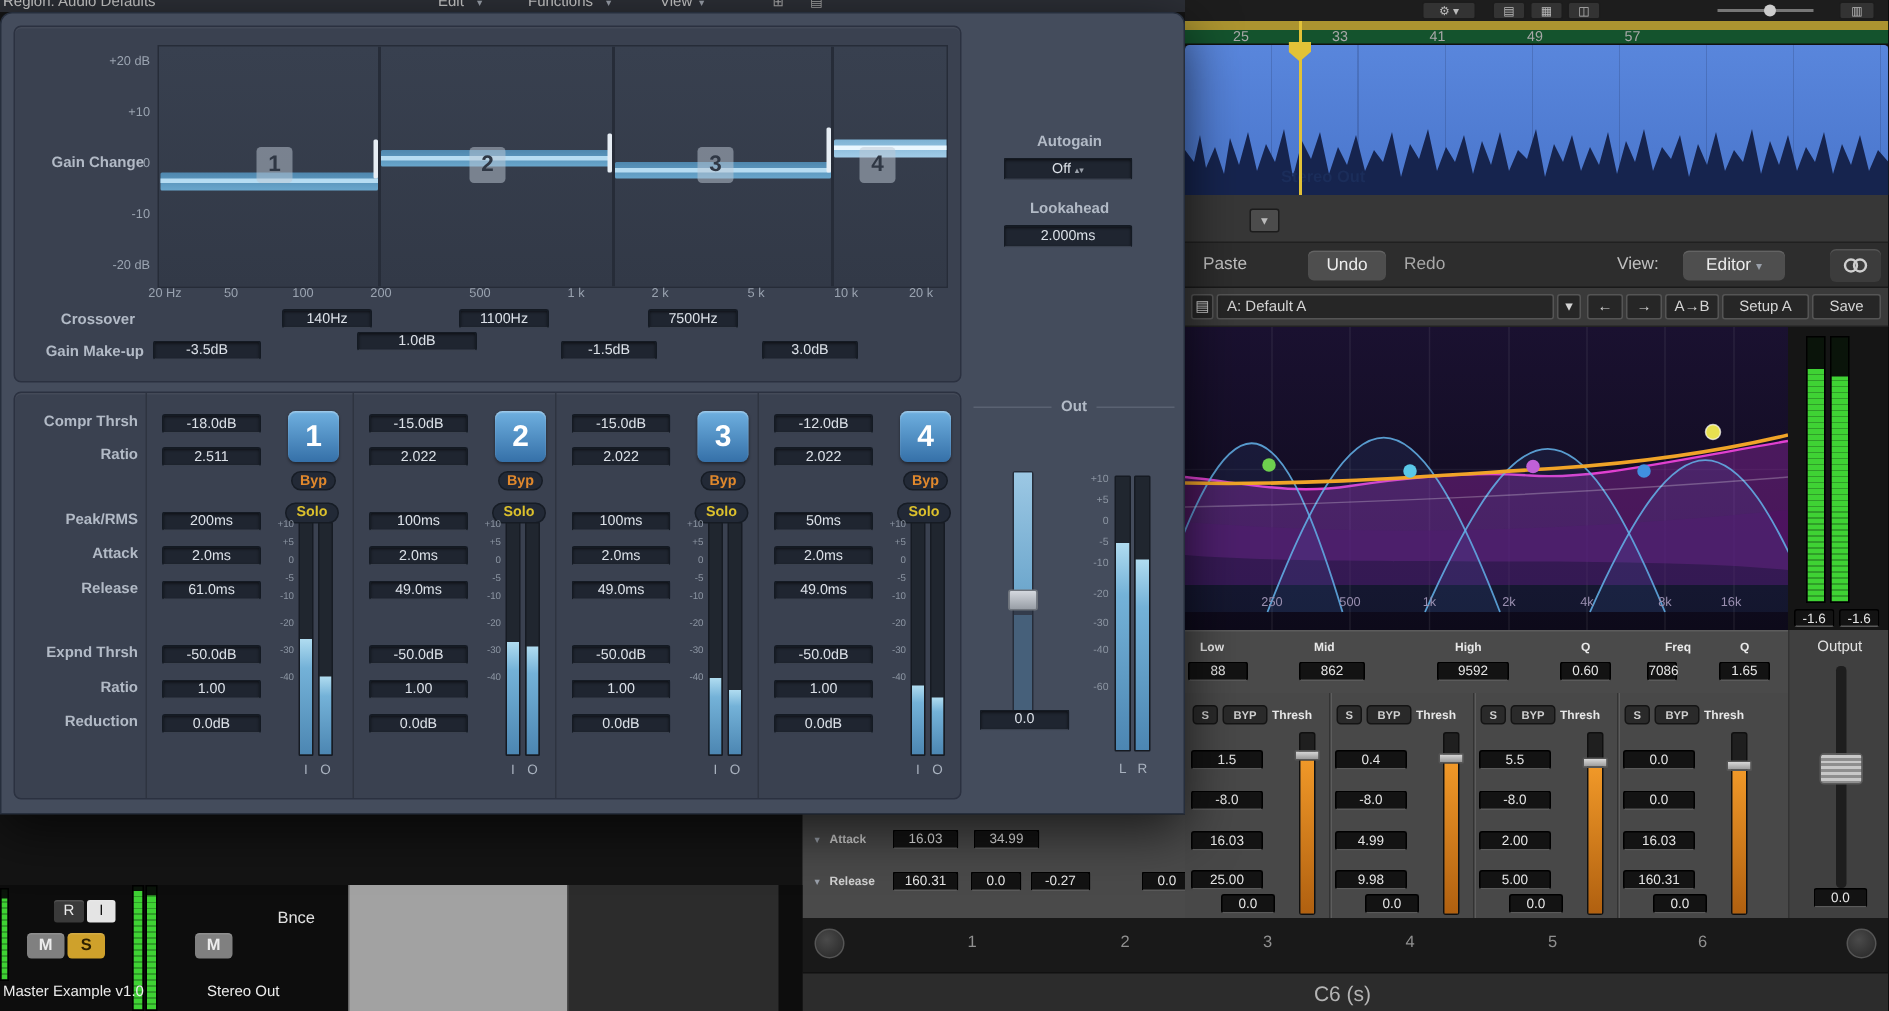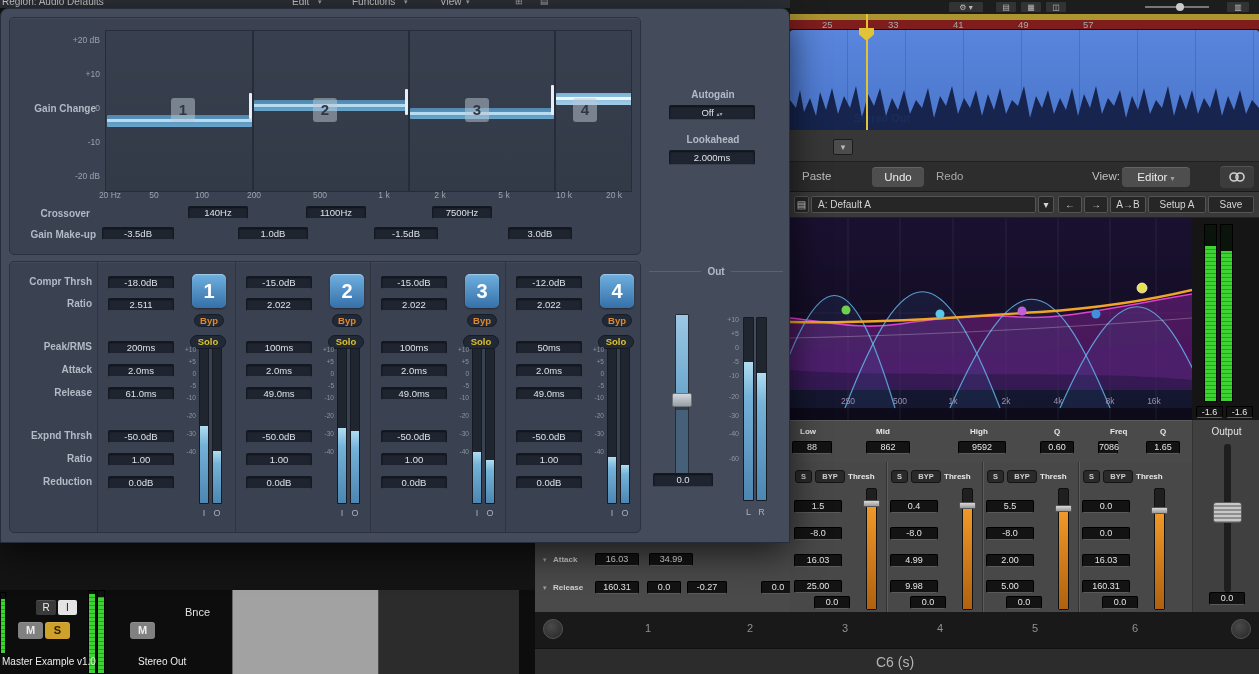--- a/index.html
+++ b/index.html
@@ -63,21 +63,21 @@
   <div class="abs" style="left:790px;top:0;width:469px;height:14px;background:#1d1d1d">
     <div class="icobox" style="left:158px;top:1px;width:36px;height:12px">⚙ ▾</div>
     <div class="icobox" style="left:205px;top:1px;width:22px;height:12px">▤</div>
     <div class="icobox" style="left:230px;top:1px;width:22px;height:12px">▦</div>
     <div class="icobox" style="left:255px;top:1px;width:22px;height:12px">◫</div>
     <div class="abs" style="left:355px;top:6px;width:64px;height:2px;background:#777"></div>
     <div class="abs" style="left:386px;top:3px;width:8px;height:8px;border-radius:50%;background:#ccc"></div>
     <div class="icobox" style="left:436px;top:1px;width:24px;height:12px">▥</div>
   </div>
 
-  <div class="abs" style="left:790px;top:14px;width:469px;height:16px;background:#7f1d1d;border-bottom:1px solid #111">
+  <div class="abs" style="left:790px;top:14px;width:469px;height:16px;background:#14532d;border-bottom:1px solid #111">
     <div class="abs" style="left:0;top:0;width:469px;height:6px;background:#ac9430"></div>
     <span class="abs" style="left:32px;top:5px;font-size:9.5px;color:#a8a8a8">25</span>
     <span class="abs" style="left:98px;top:5px;font-size:9.5px;color:#a8a8a8">33</span>
     <span class="abs" style="left:163px;top:5px;font-size:9.5px;color:#a8a8a8">41</span>
     <span class="abs" style="left:228px;top:5px;font-size:9.5px;color:#a8a8a8">49</span>
     <span class="abs" style="left:293px;top:5px;font-size:9.5px;color:#a8a8a8">57</span>
   </div>
 
   <div class="abs" style="left:790px;top:30px;width:469px;height:100px;background:linear-gradient(#5986dc,#4a76cc);border-radius:3px 3px 0 0;overflow:hidden">
     <div class="abs" style="left:0;top:0;right:0;bottom:0;background:repeating-linear-gradient(90deg,transparent 0 57px,rgba(0,0,20,.14) 57px 58px)"></div>
@@ -91,21 +91,21 @@
   <div class="abs" style="left:859px;top:28px;width:15px;height:13px;background:#e2c237;clip-path:polygon(0 0,100% 0,100% 50%,50% 100%,0 50%);z-index:5"></div>
 
   <div class="abs" style="left:790px;top:130px;width:469px;height:32px;background:#373737;border-bottom:1px solid #202020">
     <div class="icobox" style="left:43px;top:9px;width:20px;height:16px;line-height:15px;background:#4c4c4c;font-size:9px">▾</div>
   </div>
 
   <div class="abs" style="left:790px;top:162px;width:469px;height:30px;background:#2d2d2d;border-bottom:1px solid #1a1a1a">
     <span class="flat" style="left:12px;top:8px">Paste</span>
     <div class="tbtn" style="left:82px;top:5px;width:52px;height:20px;line-height:20px">Undo</div>
     <span class="flat" style="left:146px;top:8px;color:#a8a8a8">Redo</span>
-    <span class="flat" style="left:302px;top:8px">View:</span>
+    <span class="flat" style="left:288px;top:8px">View:</span>
     <div class="tbtn" style="left:332px;top:5px;width:68px;height:20px;line-height:20px">
       <span>Editor</span>
       <span class="chev" style="font-size:8px">▾</span>
     </div>
     <div class="tbtn" style="left:430px;top:4px;width:34px;height:22px;background:#3c3c3c">
       <svg width="20" height="12" viewBox="0 0 20 12" style="margin-top:5px">
         <circle cx="7" cy="6" r="4" fill="none" stroke="#cfcfcf" stroke-width="1.6"></circle>
         <circle cx="13" cy="6" r="4" fill="none" stroke="#cfcfcf" stroke-width="1.6"></circle>
       </svg>
     </div>
@@ -346,21 +346,21 @@
       <span class="xl" style="left:412px;top:172px">2 k</span>
       <span class="xl" style="left:476px;top:172px">5 k</span>
       <span class="xl" style="left:536px;top:172px">10 k</span>
       <span class="xl" style="left:586px;top:172px">20 k</span>
       <span class="rl" style="left:0;top:190px">Crossover</span>
       <div class="vb" style="left:178px;top:188px;width:60px">140Hz</div>
       <div class="vb" style="left:296px;top:188px;width:60px">1100Hz</div>
       <div class="vb" style="left:422px;top:188px;width:60px">7500Hz</div>
       <span class="rl" style="left:0;top:211px;width:86px">Gain Make-up</span>
       <div class="vb" style="left:92px;top:209px;width:72px">-3.5dB</div>
-      <div class="vb" style="left:228px;top:209px;width:70px">1.0dB</div>
+      <div class="vb" style="left:228px;top:203px;width:80px">1.0dB</div>
       <div class="vb" style="left:364px;top:209px;width:64px">-1.5dB</div>
       <div class="vb" style="left:498px;top:209px;width:64px">3.0dB</div>
     </div>
 
     <span class="abs" style="left:660px;top:80px;width:104px;text-align:center;font-size:10px;font-weight:bold;color:#b2bac6">Autogain</span>
     <div class="vb" style="left:668px;top:96px;width:86px;height:15px;line-height:13px">
       <span>Off</span>
       <span class="chev" style="font-size:6px">▴▾</span>
     </div>
     <span class="abs" style="left:660px;top:125px;width:104px;text-align:center;font-size:10px;font-weight:bold;color:#b2bac6">Lookahead</span>

